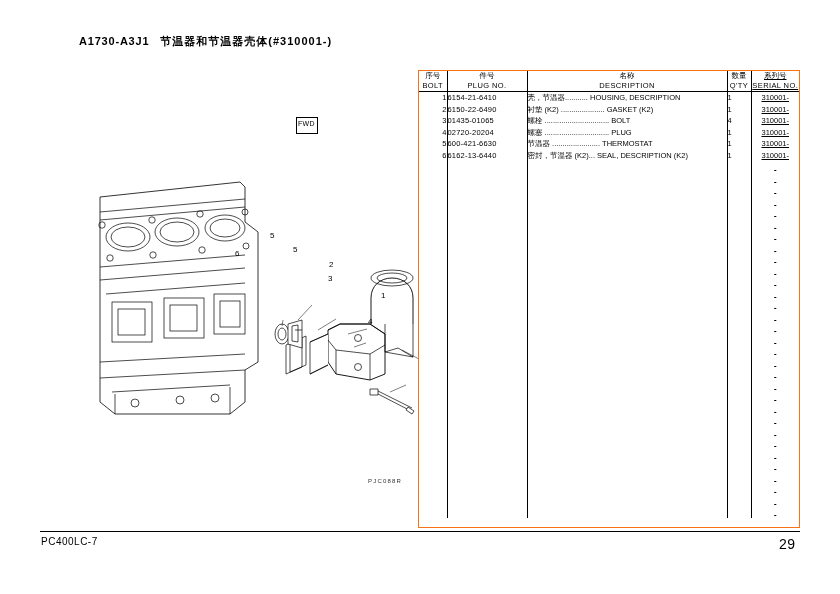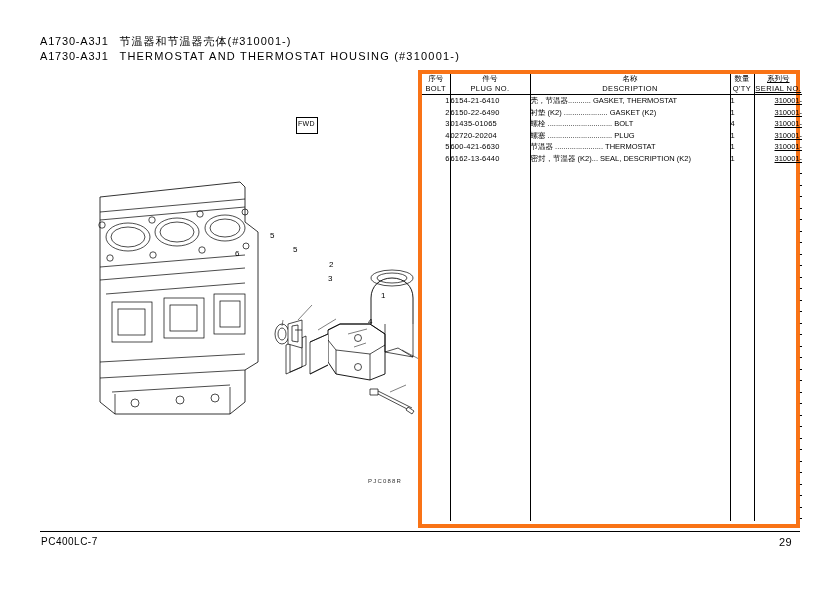--- a/index.html
+++ b/index.html
@@ -29,25 +29,26 @@
     top: 34px;
     width: 420px;
   }
   .title-line {
     font-size: 11px;
     letter-spacing: 0.6px;
     line-height: 15px;
     white-space: nowrap;
   }
   .title-line .code {
-    font-weight: normal;
+    font-weight: bold;
     letter-spacing: 0.8px;
+    margin-left: 39px;
   }
   .title-line .cn {
-    font-weight: normal;
+    font-weight: bold;
     letter-spacing: 1px;
   }
   .title-line .en {
     letter-spacing: 1.2px;
   }
 
   
   .footer-rule {
     position: absolute;
     left: 40px;
@@ -59,21 +60,21 @@
     position: absolute;
     left: 41px;
     top: 536px;
     font-size: 10px;
     letter-spacing: 0.5px;
   }
   .footer-page {
     position: absolute;
     left: 779px;
     top: 536px;
-    font-size: 11px;
+    font-size: 14px;
     letter-spacing: 0.5px;
   }
 
   
   .illus {
     position: absolute;
     left: 40px;
     top: 62px;
     width: 380px;
     height: 466px;
@@ -111,21 +112,21 @@
     letter-spacing: 0.2px;
   }
 
   
   .tbl {
     position: absolute;
     left: 418px;
     top: 70px;
     width: 382px;
     height: 458px;
-    border: 4px solid #f97316;
+    border: 1px solid #f97316;
     box-sizing: border-box;
   }
   table.parts {
     border-collapse: collapse;
     width: 100%;
     table-layout: fixed;
     font-size: 7.5px;
   }
   table.parts th, table.parts td {
     border-right: 1px solid #000;
@@ -141,37 +142,33 @@
     text-align: center;
     height: auto;
   }
   .hdr-cn { font-size: 7.5px; line-height: 10px; display:block; }
   .hdr-en { font-size: 7.5px; line-height: 10px; display:block; letter-spacing: 0.4px;}
 
   .c-index { width: 28px; text-align: right; padding-right: 4px; }
   .c-part  { width: 80px; text-align: left; padding-left: 6px; letter-spacing: 0.2px;}
   .c-desc  { width: 200px; text-align: left; padding-left: 6px; }
   .c-qty   { width: 24px; }
-  .c-ser   { width: 48px; text-align: right; padding-left: 4px; }
+  .c-ser   { width: 48px; text-align: center; padding-left: 4px; }
 
   tbody tr.filler td { height: 11.5px; }
 </style>
 </head>
 <body>
 
 <div id="page">
 
   <div class="title-block">
     <div class="title-line">
       <span class="code">A1730-A3J1</span>
       &nbsp;&nbsp;<span class="cn">节温器和节温器壳体(#310001-)</span>
-    </div>
-    <div class="title-line">
-      <span class="code">A1730-A3J1</span>
-      &nbsp;&nbsp;<span class="en">THERMOSTAT AND THERMOSTAT HOUSING (#310001-)</span>
     </div>
   </div>
 
   <div class="illus">
     <svg width="380" height="466" viewBox="0 0 380 466" fill="none" stroke="#000" stroke-width="0.7">
 
       <path d="M60,135 L200,120 L205,125 L205,160 L218,170 L218,300 L205,308 L205,340 L190,352 L75,352 L60,340 Z" fill="#ffffff" stroke="#000" stroke-width="0.8"></path>
 
       <path d="M60,150 L205,137"></path>
       <path d="M60,158 L205,145"></path>
@@ -300,21 +297,21 @@
           <th class="c-ser" style="text-align:center;padding:0">
             <span class="hdr-cn">系列号</span>
             <span class="hdr-en">SERIAL NO.</span>
           </th>
         </tr>
       </thead>
       <tbody id="parts-body">
           <tr>
             <td class="c-index">1</td>
             <td class="c-part">6154-21-6410</td>
-            <td class="c-desc">壳，节温器........... GASKET, THERMOSTAT</td>
+            <td class="c-desc">壳，节温器........... HOUSING, DESCRIPTION</td>
             <td class="c-qty">1</td>
             <td class="c-ser">310001-</td>
           </tr>
           <tr>
             <td class="c-index">2</td>
             <td class="c-part">6150-22-6490</td>
             <td class="c-desc">衬垫 (K2) ..................... GASKET  (K2)</td>
             <td class="c-qty">1</td>
             <td class="c-ser">310001-</td>
           </tr>

